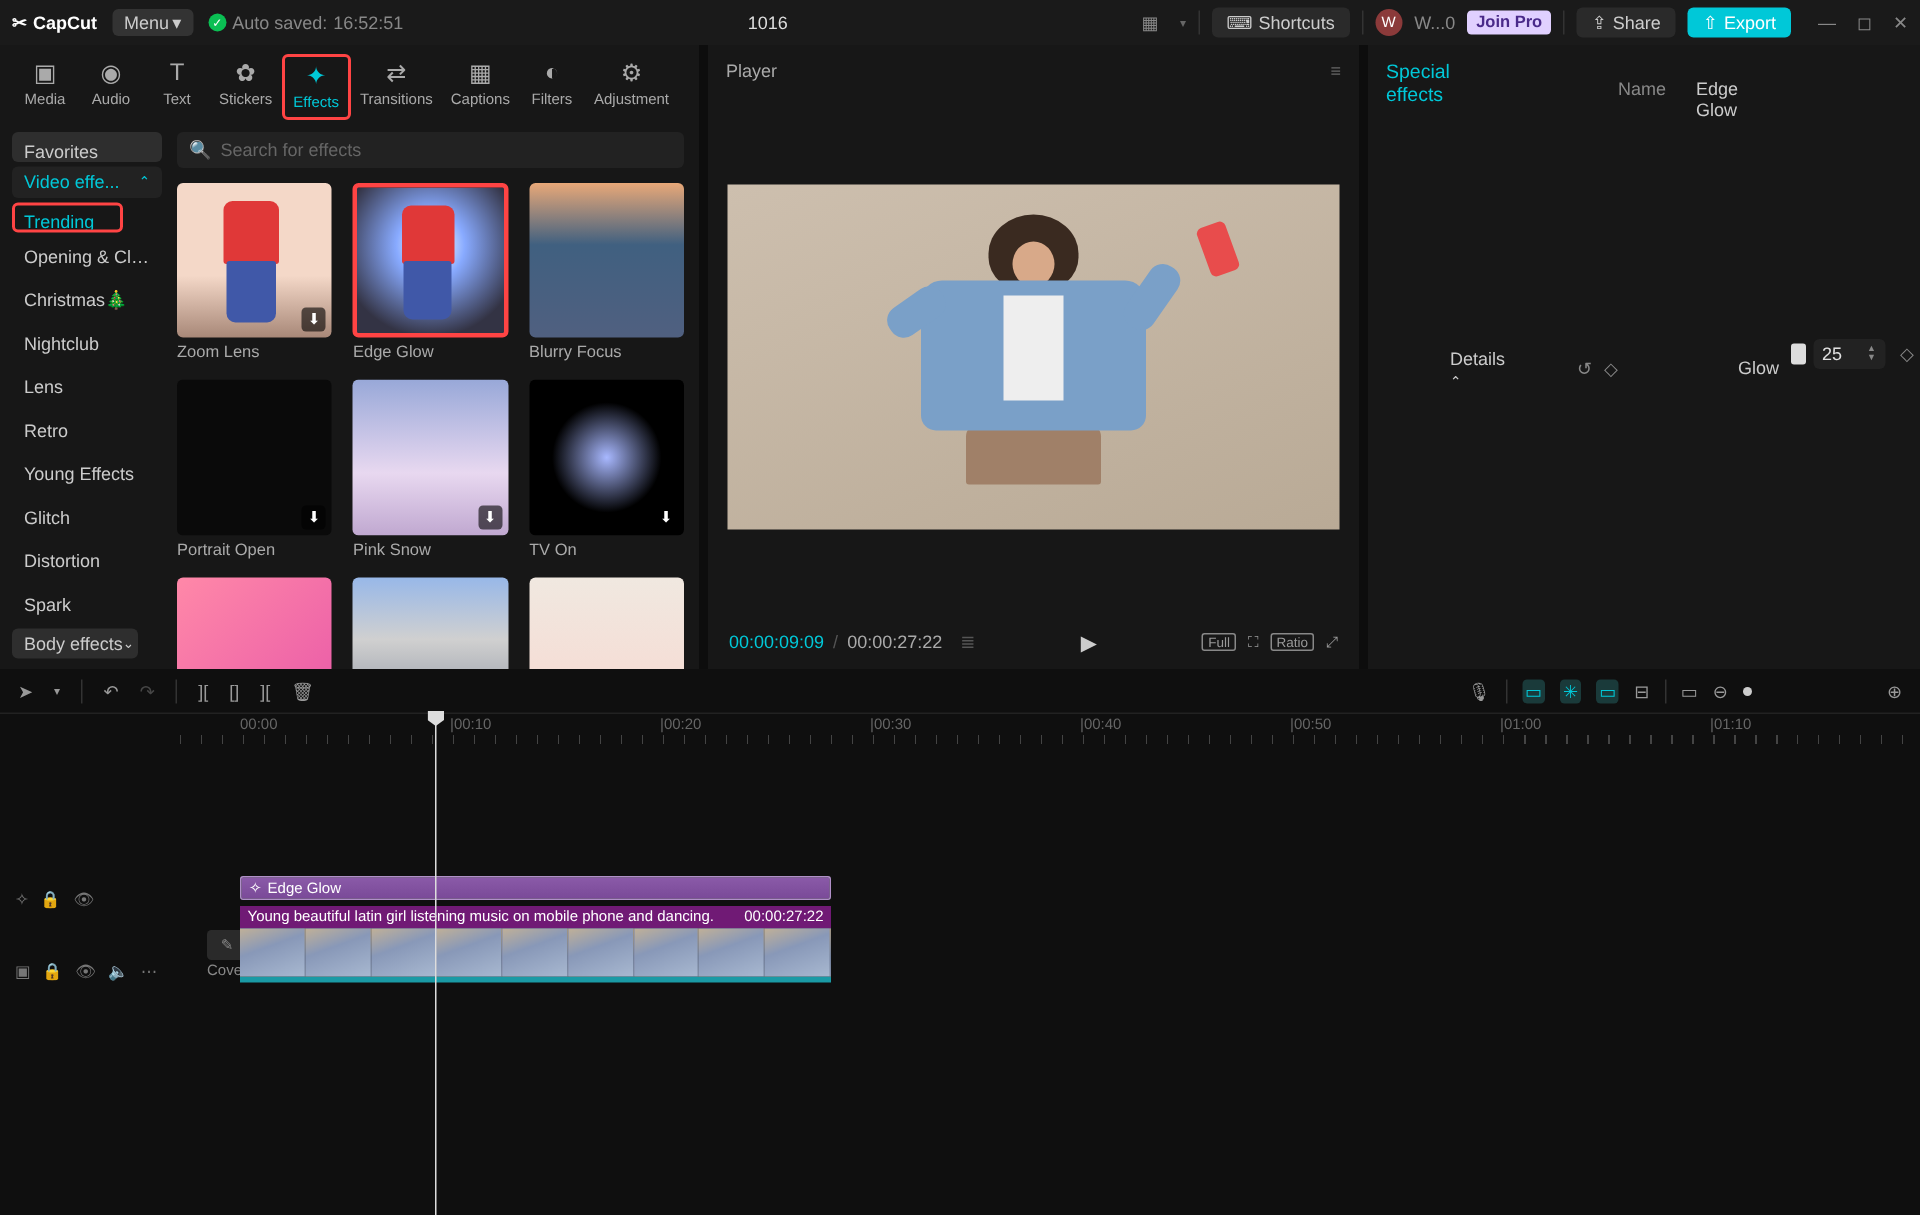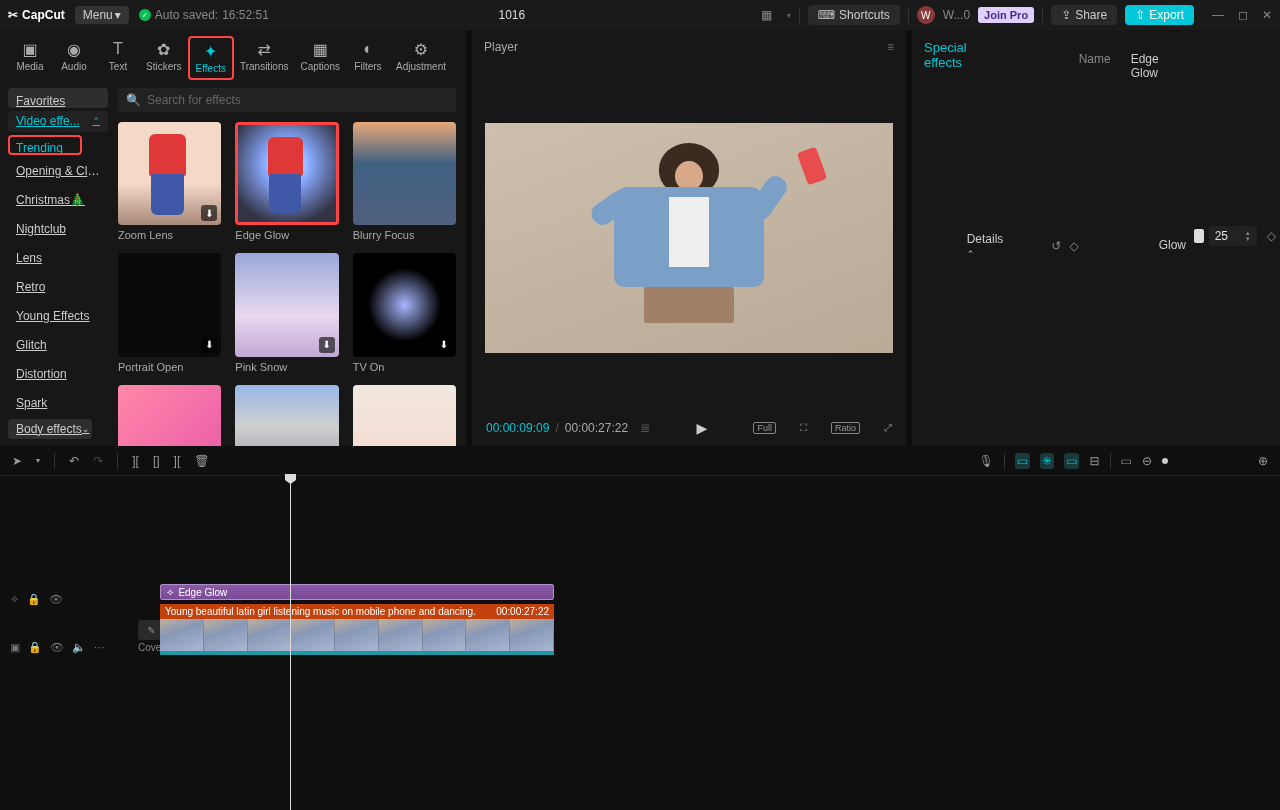--- a/index.html
+++ b/index.html
@@ -22,21 +22,21 @@
 .main-row { display: flex; height: 416px; }
 .panel-left { width: 466px; background: #171717; display: flex; flex-direction: column; }
 .tool-tabs { display: flex; padding: 6px 8px 0 8px; gap: 0; }
 .tool-tab { display: flex; flex-direction: column; align-items: center; padding: 4px 6px; font-size: 10px; color: #aaa; min-width: 44px; gap: 3px; }
 .tool-tab.active { color: #00c8d8; }
 .tool-tab .tab-icon { font-size: 16px; height: 18px; display:flex; align-items:center; }
 .tool-tab.highlighted { border: 2px solid #ff4444; border-radius: 4px; }
 
 .effects-body { display: flex; flex: 1; overflow: hidden; padding-top: 4px; }
 .categories { width: 108px; padding: 4px 0 4px 8px; display: flex; flex-direction: column; gap: 0; overflow-y: auto; }
-.cat-item { padding: 6px 8px; color: #ccc; margin-bottom: 3px; border-radius: 4px; font-size: 12px; white-space: nowrap; overflow: hidden; text-overflow: ellipsis; text-decoration: underline; }
+.cat-item { padding: 6px 8px; color: #ccc; margin-bottom: 3px; border-radius: 4px; font-size: 12px; white-space: nowrap; overflow: hidden; text-overflow: ellipsis; }
 .cat-item.fav { background: #2e2e2e; }
 .cat-item.section { color: #00c8d8; display: flex; justify-content: space-between; align-items: center; background: #222; }
 .cat-item.trending { color: #00c8d8; border: 2px solid #ff4444; margin-right: 26px; padding: 4px 6px; }
 .cat-item.bottom-pill { background: #2e2e2e; display: flex; justify-content: space-between; align-items: center; width: 84px; }
 
 .effects-content { flex: 1; padding: 4px 10px; overflow-y: auto; }
 .search-row { background: #222; border-radius: 4px; padding: 5px 8px; display: flex; align-items: center; gap: 6px; color: #666; margin-bottom: 10px; }
 .effects-grid { display: grid; grid-template-columns: repeat(3, 1fr); gap: 12px 14px; }
 .effect-item { display: flex; flex-direction: column; gap: 4px; }
 .thumb { width: 100%; aspect-ratio: 1; background: #2a2a2a; border-radius: 4px; position: relative; overflow: hidden; }
@@ -55,21 +55,21 @@
 .tee { position:absolute; left:50%; top:10px; transform:translateX(-50%); width:40px; height:70px; background:#eee; }
 .arm-l { position:absolute; left:-24px; top:10px; width:42px; height:22px; background:#7aa0c8; border-radius:10px; transform:rotate(-35deg); }
 .arm-r { position:absolute; right:-28px; top:0; width:48px; height:22px; background:#7aa0c8; border-radius:10px; transform:rotate(-55deg); }
 .hand-r { position:absolute; right:-58px; top:-38px; width:20px; height:34px; background:#e84c4c; border-radius:4px; transform:rotate(-20deg); }
 .pants { width:90px; height:40px; background:#a08068; margin-top:-4px; border-radius:8px 8px 2px 2px; }
 .player-ctrls { display: flex; align-items: center; justify-content: space-between; padding: 8px 14px 10px; }
 .tc { display: flex; gap: 6px; font-size: 12px; align-items:center; }
 .tc .cur { color: #00c8d8; }
 .tc .tot { color: #aaa; }
 .play-btn { color: #ccc; font-size: 14px; }
-.player-right-ctrls { display: flex; gap: 24px; align-items: flex-end; color: #999; font-size: 10px; }
+.player-right-ctrls { display: flex; gap: 8px; align-items: flex-end; color: #999; font-size: 10px; }
 .outline-box { border: 1px solid #888; padding: 0 3px; border-radius: 2px; font-size: 9px; }
 
 .panel-right { width: 368px; background: #171717; padding: 10px 12px; display: flex; }
 .se-title { color: #00c8d8; font-size: 13px; margin-bottom: 10px; }
 .tab-segment { display: flex; background: #222; border-radius: 4px; overflow: hidden; font-size: 12px; }
 .tab-segment .seg { flex: 1; text-align: center; padding: 6px; color: #666; }
 .tab-segment .seg.active { background: #333; color: #ddd; }
 .details-head { display: flex; justify-content: space-between; align-items: center; margin-top: 16px; color: #ccc; font-size: 12px; gap: 48px; }
 .little-icons { display:flex; gap:8px; color:#888; }
 .kv-row { display: flex; gap: 20px; margin-top: 12px; font-size: 12px; color: #ccc; }
@@ -95,21 +95,21 @@
 .cover-block { display:flex; flex-direction:column; align-items:center; gap:2px; color:#888; font-size:10px; margin-left: 14px; margin-top: 2px; }
 .cover-box { width:26px; height:20px; background:#2a2a2a; border-radius:3px; display:flex; align-items:center; justify-content:center; }
 .tracks { flex: 1; position: relative; }
 .ruler { height: 24px; display: flex; font-size: 10px; color: #666; position: relative; padding-left: 40px; }
 .ruler-mark { position: absolute; top: 2px; }
 .ruler-ticks { position:absolute; left:0; right:0; top:14px; height:6px; background: repeating-linear-gradient(90deg,#444 0 1px,transparent 1px 14px); }
 .playhead { position: absolute; left: 170px; top: 0; bottom: 0; width: 1px; background: #ddd; z-index: 5; }
 .playhead::before { content:''; position:absolute; top:-2px; left:-5px; width:11px; height:10px; background:#ddd; clip-path: polygon(0 0,100% 0,100% 60%,50% 100%,0 60%); }
 .effect-clip { position: absolute; top: 108px; left: 40px; width: 394px; height: 16px; background: linear-gradient(#8a5aa8,#7a4a98); border: 1px solid #b090c8; border-radius: 2px; display: flex; align-items: center; gap: 4px; padding: 0 5px; color: #fff; font-size: 10px; }
 .video-clip { position: absolute; top: 128px; left: 40px; width: 394px; }
-.video-info { background: #c2410c; color: #fff; font-size: 10px; padding: 2px 5px; display: flex; justify-content: space-between; }
+.video-info { background: #701a75; color: #fff; font-size: 10px; padding: 2px 5px; display: flex; justify-content: space-between; }
 .video-thumbs { height: 32px; background: linear-gradient(#88a 0%, #779 100%); display: flex; }
 .vthumb { flex: 1; background: linear-gradient(160deg,#c0b098 0%,#8898b8 40%,#a8b8d0 100%); border-right:1px solid rgba(0,0,0,.15); }
 .video-underline { height: 4px; background: #1a9aa5; }
 
 
 .art-zoom { background: linear-gradient(#f4d8c8 60%, #a88878 100%); }
 .art-edge { background: radial-gradient(circle at 50% 40%, #ddeeff 10%, #88aaff 30%, #334 80%); }
 .art-blur { background: linear-gradient(#e8a878 0%, #406080 40%, #506080 100%); }
 .art-port { background: #0a0a0a; }
 .art-pink { background: linear-gradient(#98a8d8 0%, #e8d8f0 60%, #c0a8d0 100%); }
@@ -406,20 +406,31 @@
         <span>⋯</span>
       </div>
       <div class="cover-block" style="position:absolute; top:142px; left:124px">
         <div class="cover-box">
             <span style="font-size:10px">✎</span>
           </div>
         <span>Cover</span>
       </div>
     </div>
     <div class="tracks">
+      <div class="ruler" id="ruler">
+          <div class="ruler-ticks"></div>
+          <span class="ruler-mark" style="left: 40px;">00:00</span>
+          <span class="ruler-mark" style="left: 180px;">|00:10</span>
+          <span class="ruler-mark" style="left: 320px;">|00:20</span>
+          <span class="ruler-mark" style="left: 460px;">|00:30</span>
+          <span class="ruler-mark" style="left: 600px;">|00:40</span>
+          <span class="ruler-mark" style="left: 740px;">|00:50</span>
+          <span class="ruler-mark" style="left: 880px;">|01:00</span>
+          <span class="ruler-mark" style="left: 1020px;">|01:10</span>
+        </div>
       <div class="playhead"></div>
       <div class="effect-clip">
         <span>✧</span>
         <span>Edge Glow</span>
       </div>
       <div class="video-clip">
         <div class="video-info">
           <span>Young beautiful latin girl listening music on mobile phone and dancing.</span>
           <span>00:00:27:22</span>
         </div>

